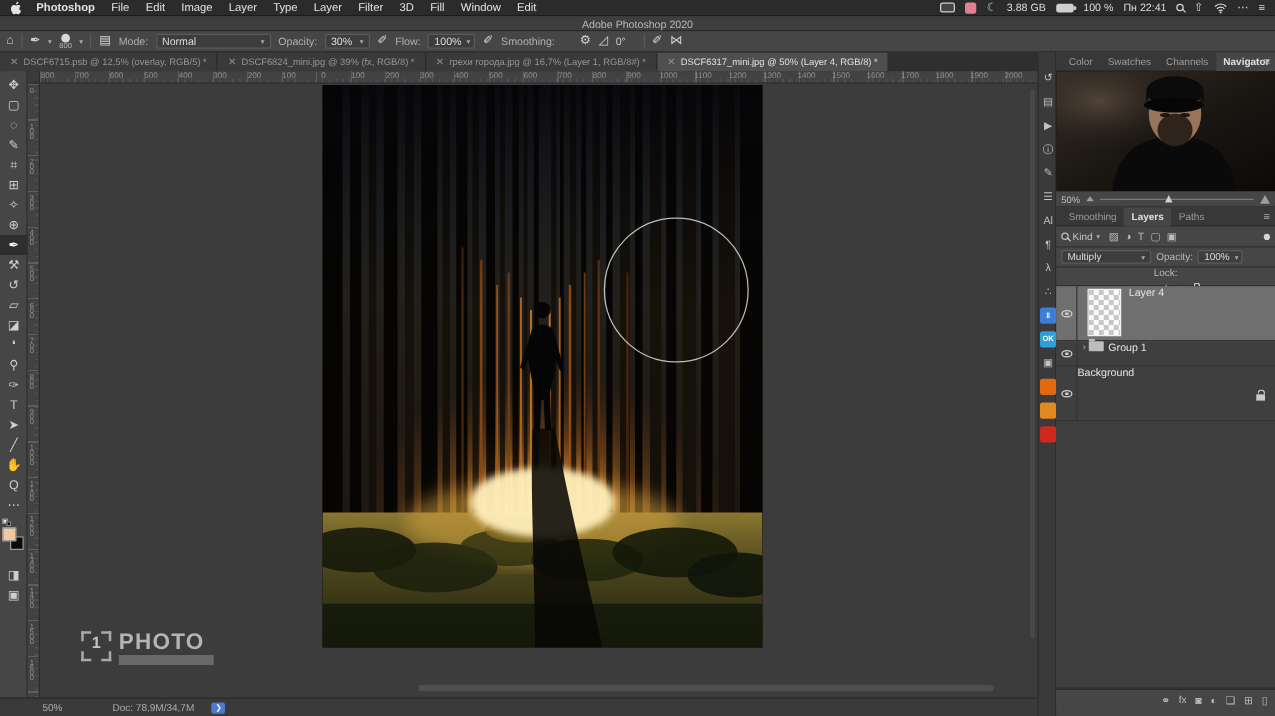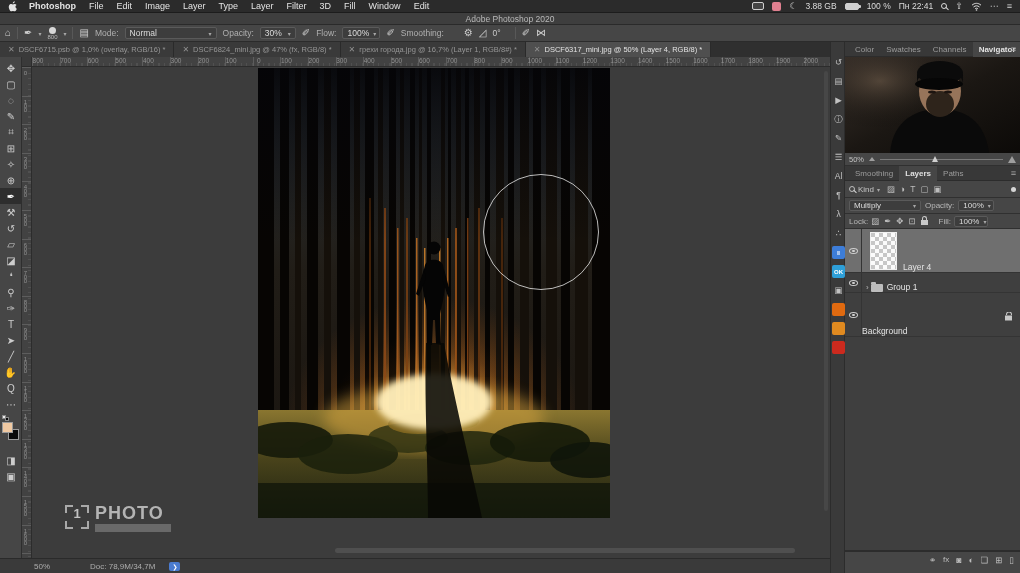--- a/index.html
+++ b/index.html
@@ -110,24 +110,24 @@
   .nz-track{flex:1;height:1px;background:#7a7a7a;position:relative;}
   .nz-thumb{position:absolute;left:42%;top:-3px;width:0;height:0;border-left:3.5px solid transparent;
             border-right:3.5px solid transparent;border-bottom:6px solid #cfcfcf;}
   .mtn-s{width:0;height:0;border-left:3px solid transparent;border-right:3px solid transparent;border-bottom:4px solid #9e9e9e;}
   .mtn-l{width:0;height:0;border-left:4.5px solid transparent;border-right:4.5px solid transparent;border-bottom:7px solid #9e9e9e;}
 
   .filterrow{height:17px;display:flex;align-items:center;gap:3px;padding:0 4px;border-bottom:1px solid #303030;font-size:8px;color:#c6c6c6;}
   .f-ic{font-size:8.5px;color:#bdbdbd;}
   .reddot{width:5px;height:5px;border-radius:50%;background:#d6d6d6;margin-left:auto;}
   .blendrow{height:16px;display:flex;align-items:center;gap:4px;padding:0 4px;border-bottom:1px solid #303030;font-size:8px;color:#b8b8b8;}
-  .lockrow{height:15px;display:flex;align-items:center;gap:3px;padding:0 4px;border-bottom:1px solid #303030;font-size:8px;color:#b8b8b8;}
+  .lockrow{height:15px;display:flex;align-items:center;gap:3px;padding:0 4px;border-bottom:1px solid #303030;font-size:8px;color:#b8b8b8;flex-direction:column;}
 
   .layerslist{position:relative;background:#3f3f3f;height:322px;border-bottom:1px solid #2c2c2c;}
-  .lrow{display:flex;align-items:flex-end;border-bottom:1px solid #343434;position:relative;}
+  .lrow{display:flex;align-items:flex-start;border-bottom:1px solid #343434;position:relative;}
   .lrow.sel{background:#6f6f6f;}
   .eyecell{width:17px;display:flex;align-items:center;justify-content:center;border-right:1px solid #343434;align-self:stretch;}
   .eye{width:9px;height:6px;border:1px solid #d0d0d0;border-radius:50%;position:relative;}
   .eye::after{content:"";position:absolute;left:2.5px;top:1px;width:2.5px;height:2.5px;border-radius:50%;background:#d0d0d0;}
   .thumb{width:27px;height:38px;margin:2px 6px 2px 8px;border:1px solid #f0f0f0;
          background:repeating-conic-gradient(#fbfbfb 0 25%,#c7c7c7 0 50%);background-size:8px 8px;}
   .lname{font-size:8.5px;color:#e4e4e4;}
   .foldr{width:12px;height:8px;background:#bdbdbd;border-radius:1px;position:relative;margin:0 4px 0 2px;}
   .foldr::before{content:"";position:absolute;left:0;top:-2px;width:5px;height:2px;background:#bdbdbd;border-radius:1px 1px 0 0;}
   .disc{color:#b5b5b5;font-size:8px;margin-left:4px;}
@@ -232,25 +232,25 @@
     <span class="ob-ic">◿</span>
     <span>0°</span>
     <span class="sep" style="margin-left:8px;"></span>
     <span class="ob-ic">✐</span>
     <span class="ob-ic">⋈</span>
   </div>
 
   <div class="abs tabbar" id="doc-tabs">
       <div class="dtab">
         <span class="x">✕</span>
-        <span>DSCF6715.psb @ 1,0% (overlay, RGB/16) *</span>
+        <span>DSCF6715.psb @ 12,5% (overlay, RGB/5) *</span>
       </div>
       <div class="dtab">
         <span class="x">✕</span>
-        <span>DSCF6824_mini.jpg @ 47% (fx, RGB/8) *</span>
+        <span>DSCF6824_mini.jpg @ 39% (fx, RGB/8) *</span>
       </div>
       <div class="dtab">
         <span class="x">✕</span>
         <span>грехи города.jpg @ 16,7% (Layer 1, RGB/8#) *</span>
       </div>
       <div class="dtab active">
         <span class="x">✕</span>
         <span>DSCF6317_mini.jpg @ 50% (Layer 4, RGB/8) *</span>
       </div>
     </div>

